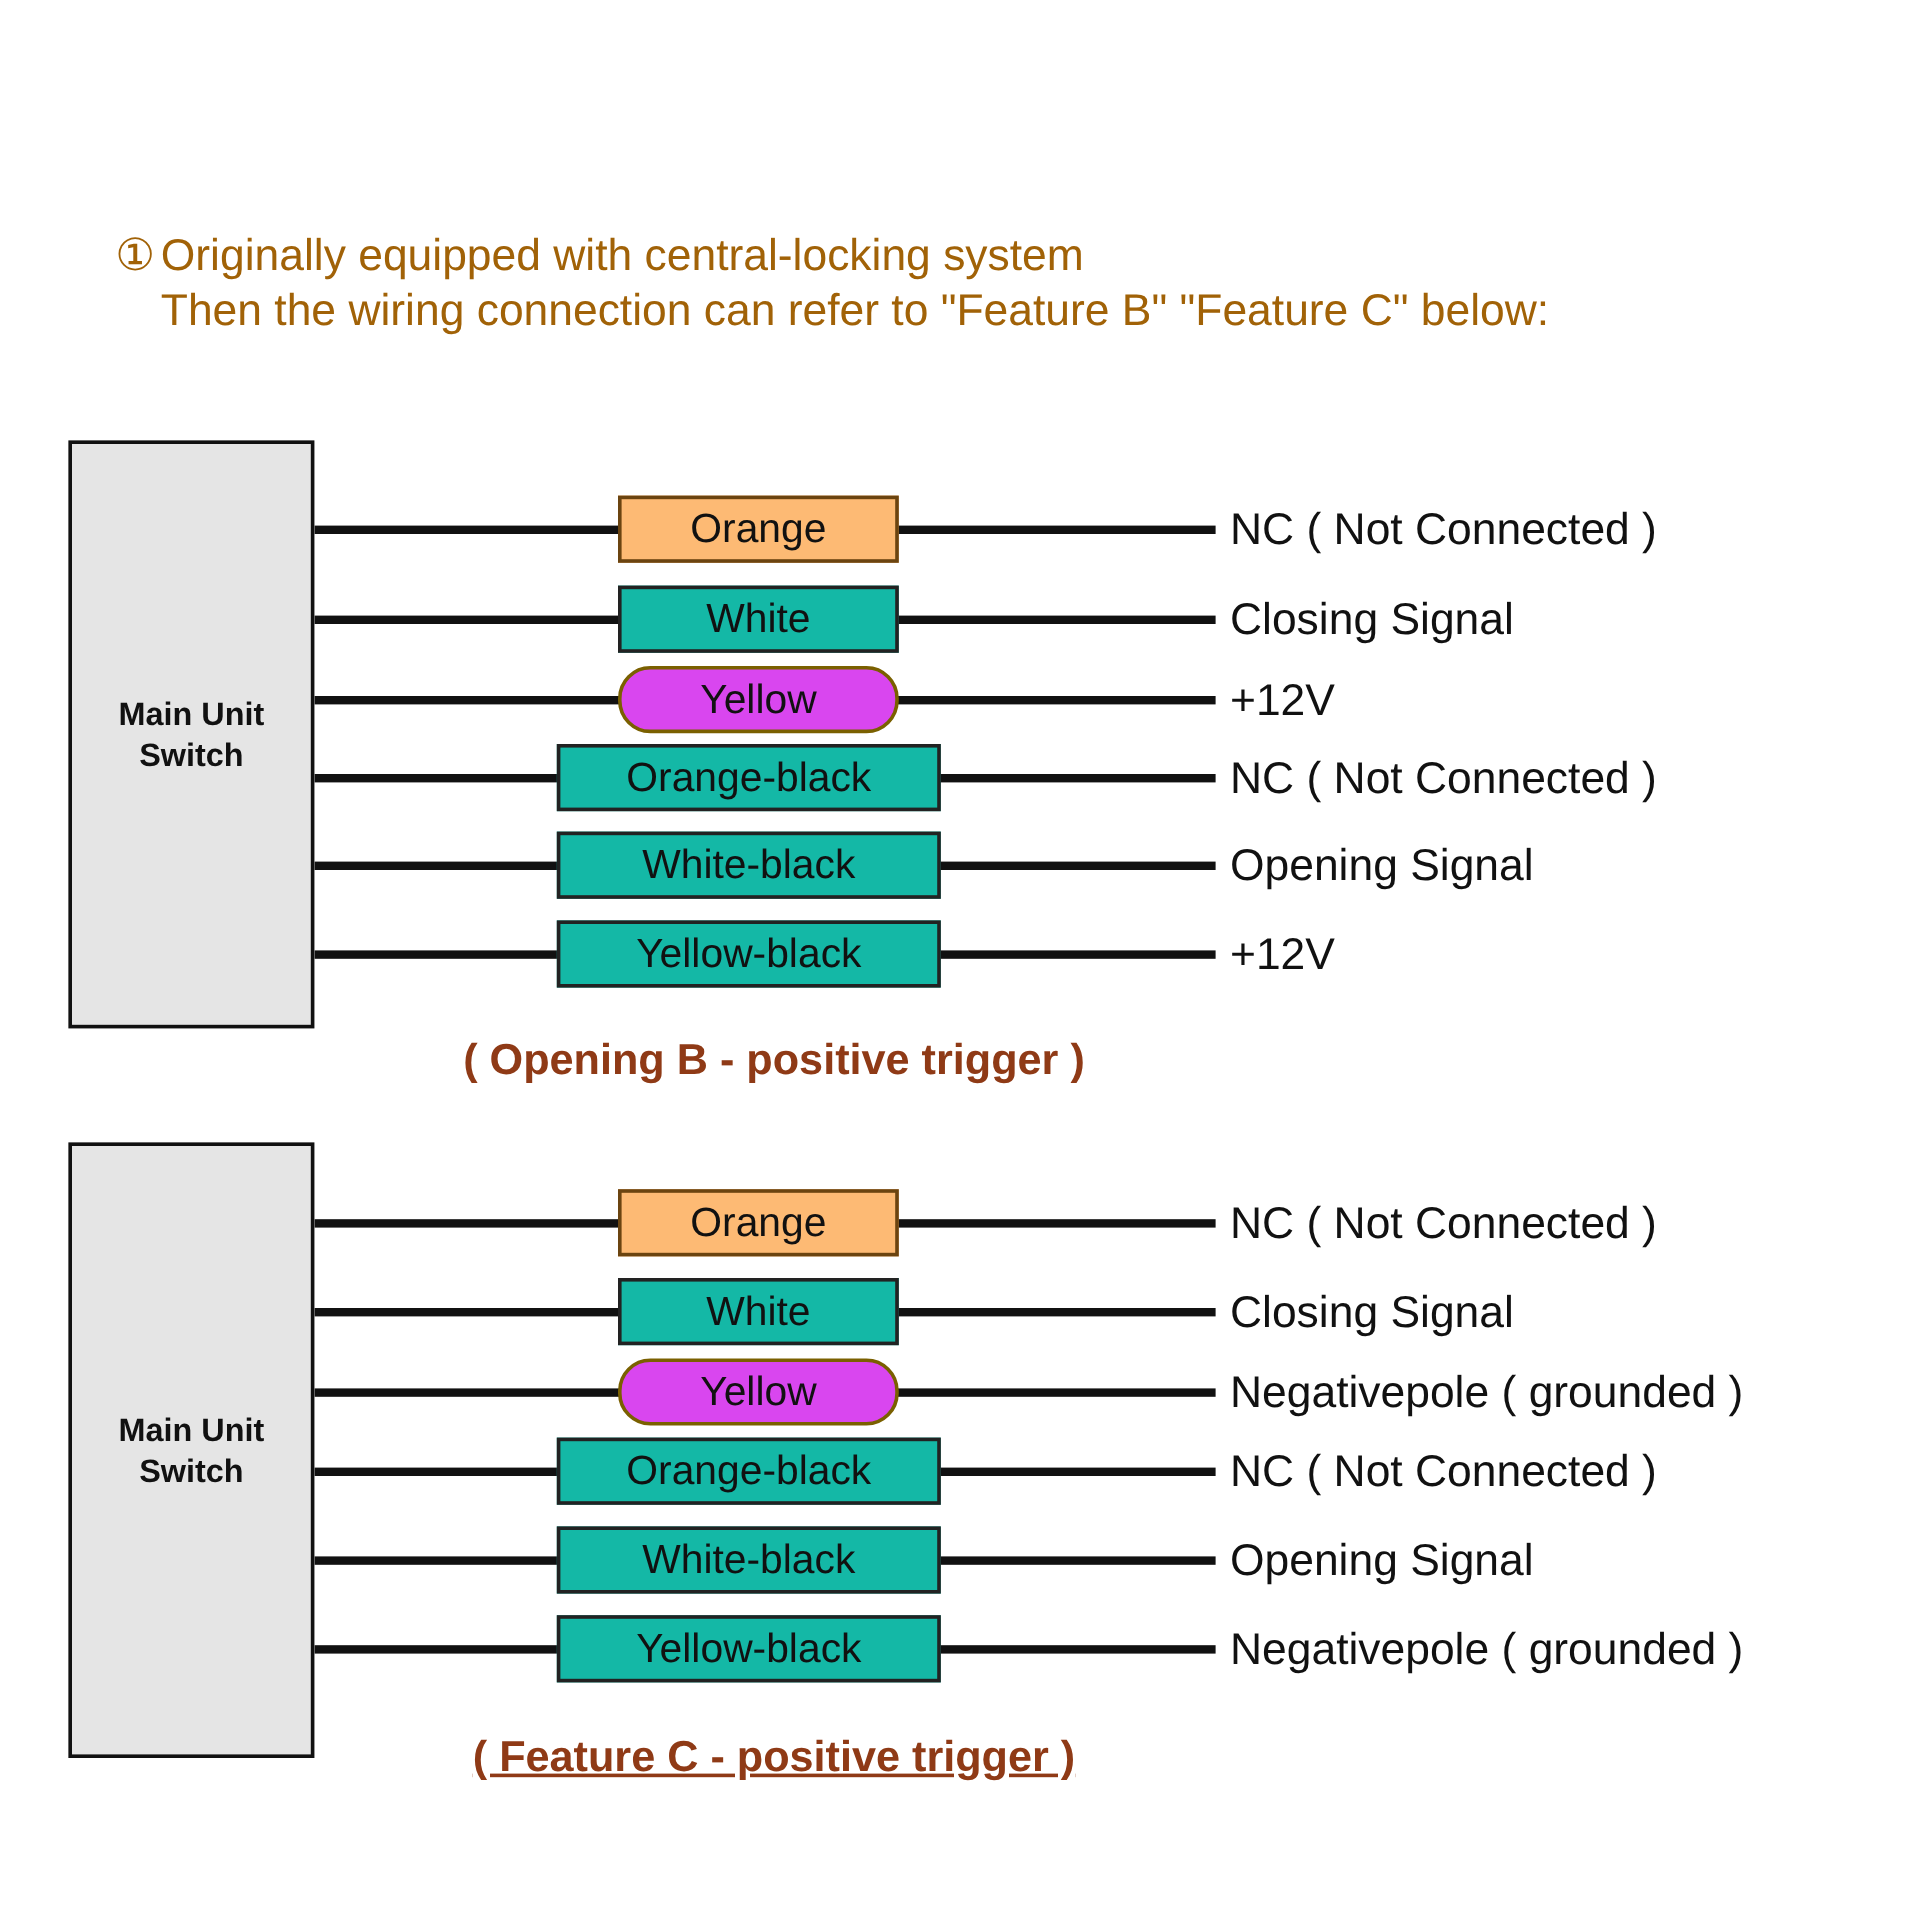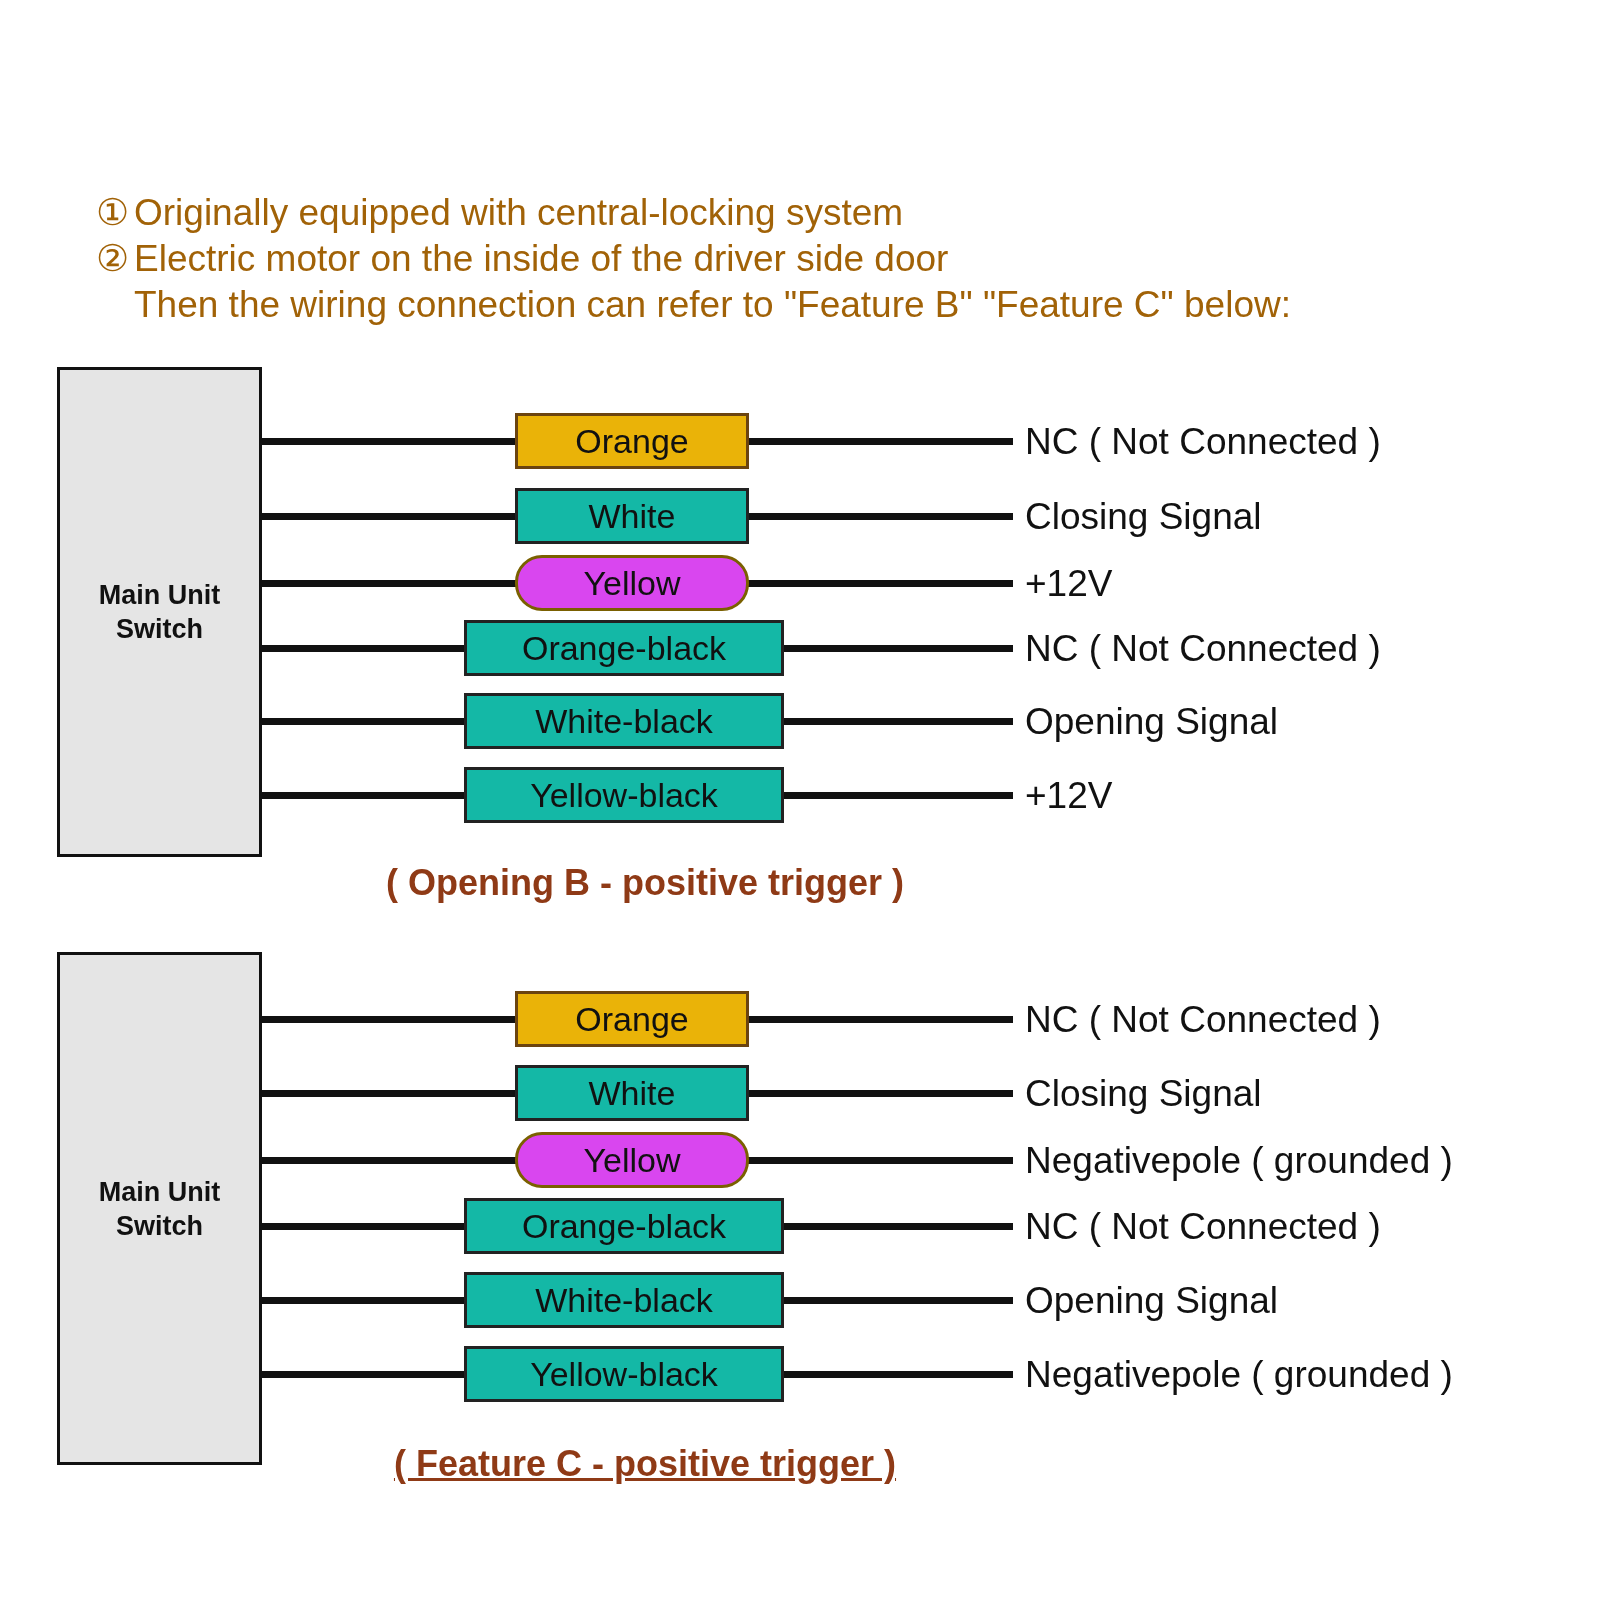--- a/index.html
+++ b/index.html
@@ -90,21 +90,21 @@
     display: flex;
     align-items: center;
     justify-content: center;
   }
   .chip span {
     font-size: 34px;
     line-height: 1;
     color: #111;
     white-space: nowrap;
   }
-  .chip.orange { background: #eab308; border-color: #6b4410; }
+  .chip.orange { background: #fdba74; border-color: #6b4410; }
   .chip.yellow { background: #d946ef; border-color: #7a6000; border-radius: 27px; }
   .chip.plain  { background: #14b8a6; border-color: #222; }
 
   
   .func {
     position: absolute;
     font-size: 37px;
     line-height: 1;
     color: #111;
     white-space: nowrap;
@@ -124,23 +124,20 @@
 </style>
 </head>
 <body>
 
 <div id="page">
 
 
   <div class="intro">
     <div class="intro-line">
       <span class="num">①</span><span>Originally equipped with central-locking system</span>
-    </div>
-    <div class="intro-line">
-      <span class="num">②</span><span>Electric motor on the inside of the driver side door</span>
     </div>
     <div class="intro-line">
       <span class="num"></span><span>Then the wiring connection can refer to "Feature B" "Feature C" below:</span>
     </div>
   </div>
 
   <div id="diagram-root">
       <div class="block" style="top: 0px; height: 1600px; pointer-events: none;">
         <div class="unit-box" style="left: 57px; top: 367px; width: 205px; height: 490px;">
           <div class="unit-label">Main Unit

